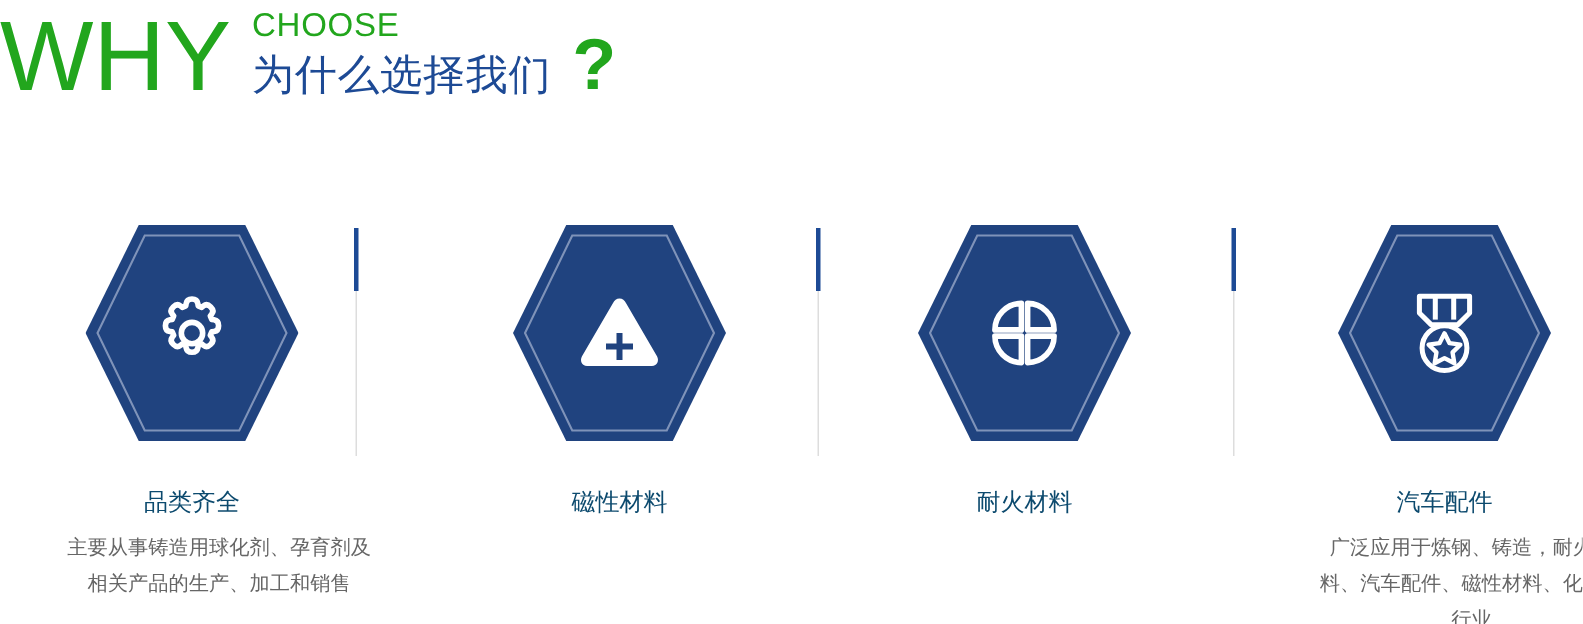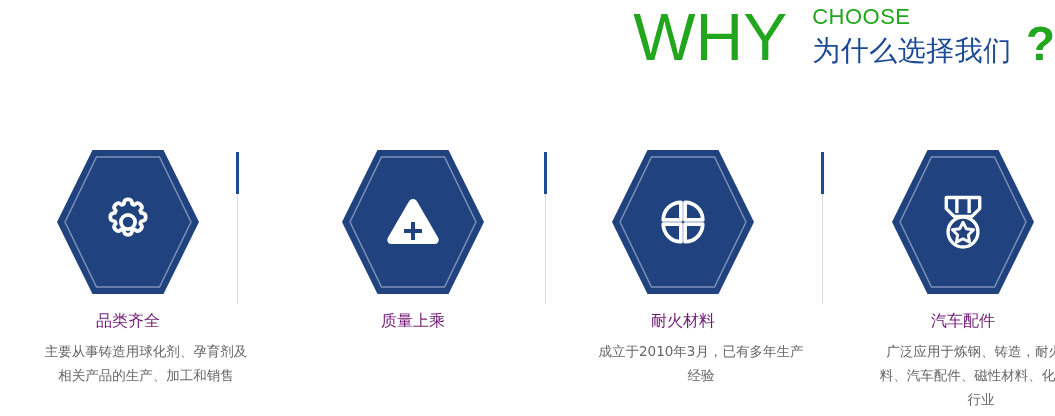--- a/index.html
+++ b/index.html
@@ -18,40 +18,40 @@
   }
 
   
   .header {
     position: absolute;
     left: 0;
     top: 0;
     width: 1055px;
     height: 96px;
     display: flex;
-    justify-content: flex-end;
+    justify-content: flex-start;
     align-items: flex-start;
   }
   .header-inner {
     display: flex;
     align-items: flex-start;
     padding-top: 2px;
   }
   .why-word {
     font-size: 66px;
     line-height: 70px;
     font-weight: 400;
     color: #22a61d;
     letter-spacing: 0px;
     font-family: "Liberation Sans", sans-serif;
   }
   .mid-stack {
     display: flex;
     flex-direction: column;
-    margin-left: 25px;
+    margin-left: 14px;
     padding-top: 2px;
   }
   .choose-word {
     font-size: 22px;
     line-height: 26px;
     color: #22a61d;
     letter-spacing: 0.5px;
     font-family: "Liberation Sans", sans-serif;
   }
   .cn-title {
@@ -112,24 +112,24 @@
     position: absolute;
     left: 0; top: 0;
     width: 142px;
     height: 148px;
     display: flex;
     align-items: center;
     justify-content: center;
   }
 
   .card-title {
-    margin-top: 14px;
+    margin-top: 28px;
     font-size: 16px;
     line-height: 22px;
-    color: #701a75;
+    color: #0c4a6e;
     font-family: "DejaVu Sans", "Liberation Sans", sans-serif;
     text-align: center;
   }
   .card-body {
     margin-top: 7px;
     width: 206px;
     font-size: 13.5px;
     line-height: 24px;
     color: #666666;
     text-align: center;
@@ -236,21 +236,21 @@
           <svg width="58" height="52" viewBox="0 0 58 52">
             <path d="M29 3 C31 3 32.4 4.3 33.4 6.1 L54 41.5
                      C55.6 44.4 54.2 48 50.6 48 L7.4 48
                      C3.8 48 2.4 44.4 4 41.5 L24.6 6.1
                      C25.6 4.3 27 3 29 3 Z" fill="#ffffff"></path>
             <rect x="27" y="26" width="4" height="18" fill="#20437f"></rect>
             <rect x="20" y="33" width="18" height="4" fill="#20437f"></rect>
           </svg>
         </div>
       </div>
-      <div class="card-title">质量上乘</div>
+      <div class="card-title">磁性材料</div>
     </div>
 
     <div class="card card-2">
       <div class="hex-wrap">
         <div class="hex">
           <svg width="142" height="148" viewBox="0 0 142 148">
             <polygon points="35.5,2 106.5,2 142,74 106.5,146 35.5,146 0,74" fill="#20437f"></polygon>
             <polygon points="39.5,9 102.5,9 134,74 102.5,139 39.5,139 8,74" fill="none" stroke="#7f93b9" stroke-width="1.4"></polygon>
           </svg>
         </div>
@@ -261,21 +261,20 @@
 
             <path d="M28 24 L28 7 A17 17 0 0 1 45 24 Z" fill="none" stroke="#ffffff" stroke-width="3.6" stroke-linejoin="round"></path>
 
             <path d="M24 28 L24 45 A17 17 0 0 1 7 28 Z" fill="none" stroke="#ffffff" stroke-width="3.6" stroke-linejoin="round"></path>
 
             <path d="M28 28 L28 45 A17 17 0 0 0 45 28 Z" fill="none" stroke="#ffffff" stroke-width="3.6" stroke-linejoin="round"></path>
           </svg>
         </div>
       </div>
       <div class="card-title">耐火材料</div>
-      <div class="card-body">成立于2010年3月，已有多年生产经验</div>
     </div>
 
     <div class="card card-3">
       <div class="hex-wrap">
         <div class="hex">
           <svg width="142" height="148" viewBox="0 0 142 148">
             <polygon points="35.5,2 106.5,2 142,74 106.5,146 35.5,146 0,74" fill="#20437f"></polygon>
             <polygon points="39.5,9 102.5,9 134,74 102.5,139 39.5,139 8,74" fill="none" stroke="#7f93b9" stroke-width="1.4"></polygon>
           </svg>
         </div>

